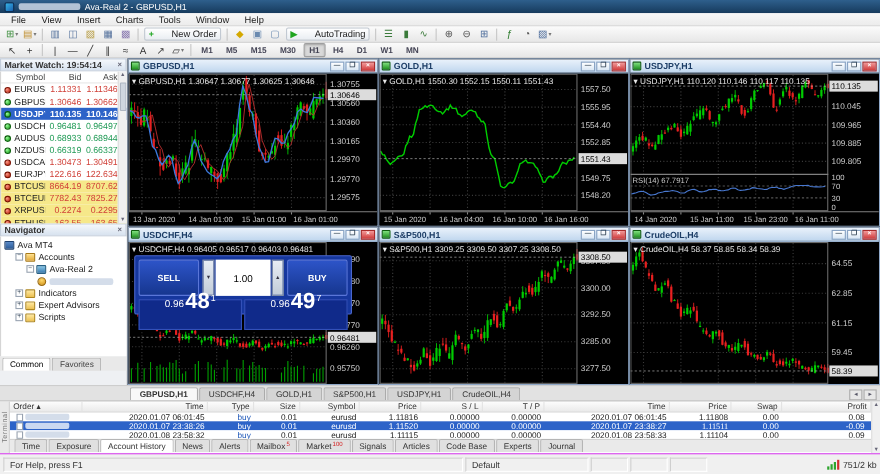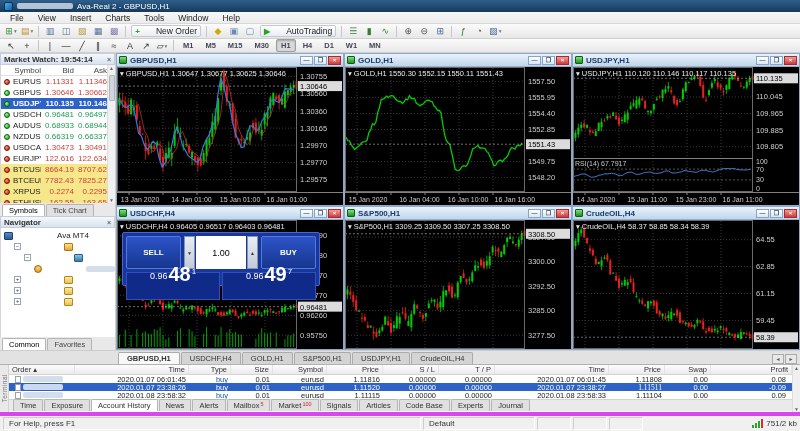--- a/index.html
+++ b/index.html
@@ -48,21 +48,21 @@
   .dot.red{background:radial-gradient(circle at 30% 30%,#ff9a8a,#b81800);border:1px solid #7a1000;}
   .dot.green{background:radial-gradient(circle at 30% 30%,#9aff9a,#0c9a0c);border:1px solid #085e08;}
   .vscroll{position:absolute;right:0;top:0;bottom:0;width:8px;background:#f0f0f0;border-left:1px solid #dcdcdc;
            display:flex;flex-direction:column;justify-content:space-between;align-items:center;font-size:5px;color:#667;}
   .vthumb{width:6px;height:26px;background:#cfd6df;border:1px solid #aeb6c2;border-radius:1px;}
   .ptabs{display:flex;height:13px;align-items:flex-end;padding-left:2px;background:#e9e9e9;}
   .ptab{font-size:7.5px;padding:1px 6px;background:#e0e0e0;border:1px solid #b5b5b5;border-bottom:none;
         border-radius:2px 2px 0 0;margin-right:1px;color:#444;white-space:nowrap;}
   .ptab.active{background:#fff;color:#000;}
   .navbody{height:109px;background:#fff;border-left:1px solid #d5d5d5;overflow:hidden;padding-top:2px;}
-  .navrow{height:11px;display:flex;align-items:center;color:#222;white-space:nowrap;gap:41px;}
+  .navrow{height:11px;display:flex;align-items:center;color:#222;white-space:nowrap;}
   .toggle{width:7px;height:7px;border:1px solid #99a4b2;background:#fff;font-size:6px;line-height:5px;
           text-align:center;color:#345;margin-right:2px;flex:0 0 auto;}
   .nico{width:9px;height:8px;border-radius:1px;margin-right:3px;flex:0 0 auto;}
   .nico.mt4{background:linear-gradient(#5a8ac8,#2a5a98);border:1px solid #1c4070;}
   .nico.accounts{background:linear-gradient(#ffe08a,#e2a93a);border:1px solid #a87a18;}
   .nico.server{background:linear-gradient(#8ac8e8,#3a7ab0);border:1px solid #286084;}
   .nico.user{background:radial-gradient(circle at 50% 30%,#ffd86a,#cf9018);border:1px solid #9a6a10;border-radius:50%;width:8px;}
   .nico.folder{background:linear-gradient(#ffe9a0,#ecc052);border:1px solid #b08820;}
   
   .chartsbox{position:absolute;left:116px;top:0;width:684px;height:297px;background:#9aa4ae;}
@@ -116,21 +116,21 @@
   .trow.selected .t-buy{color:#fff;}
   .tscroll{width:8px;background:#f0f0f0;border-left:1px solid #ddd;display:flex;flex-direction:column;
            justify-content:space-between;align-items:center;font-size:5px;color:#667;}
   .ttabs{height:12px;display:flex;align-items:flex-end;background:#eaeaea;border-top:1px solid #d3d3d3;padding-left:4px;}
   .ttab{font-size:7.5px;padding:1px 6px;background:#e0e0e0;border:1px solid #b5b5b5;border-bottom:none;
         border-radius:2px 2px 0 0;margin-right:1px;color:#333;display:flex;align-items:flex-start;white-space:nowrap;}
   .ttab.active{background:#fff;}
   .badge{color:#d42020;font-size:5.5px;margin-left:1px;line-height:7px;}
   
   .statusbar{position:absolute;top:412px;left:0;width:800px;height:19px;background:#f0f0f0;
-             border-top:4px solid #d946ef;display:flex;align-items:center;padding:0 3px;font-size:8px;color:#333;}
+             border-top:1px solid #d946ef;display:flex;align-items:center;padding:0 3px;font-size:8px;color:#333;}
   .scell{height:13px;display:flex;align-items:center;padding:0 5px;border:1px solid;border-color:#cfcfcf #ffffff #ffffff #cfcfcf;margin-right:2px;}
   .conn{margin-left:auto;display:flex;align-items:center;gap:3px;}
   .bars{display:flex;align-items:flex-end;gap:1px;height:9px;}
   .bars i{width:2px;background:#2da42d;display:block;}
   .bars i.red{background:#d03030;}
 </style>
 </head>
 <body>
 
 <div class="app">
@@ -378,24 +378,20 @@
               <span class="v t-red">162.55</span>
               <span class="v t-red">163.65</span>
             </div>
           </div>
         <div class="vscroll">
           <span>▲</span>
           <span class="vthumb" style="position:absolute;top:10px;left:1px"></span>
           <span>▼</span>
         </div>
       </div>
-      <div class="ptabs" id="mwtabs">
-          <span class="ptab active">Symbols</span>
-          <span class="ptab">Tick Chart</span>
-        </div>
       <div class="phead">
         <span>Navigator</span>
         <span class="px">×</span>
       </div>
       <div class="navbody" id="navtree">
           <div class="navrow" style="padding-left: 3px;">
             <span class="nico mt4"></span>
             <span>Ava MT4</span>
           </div>
           <div class="navrow" style="padding-left: 13px;">

